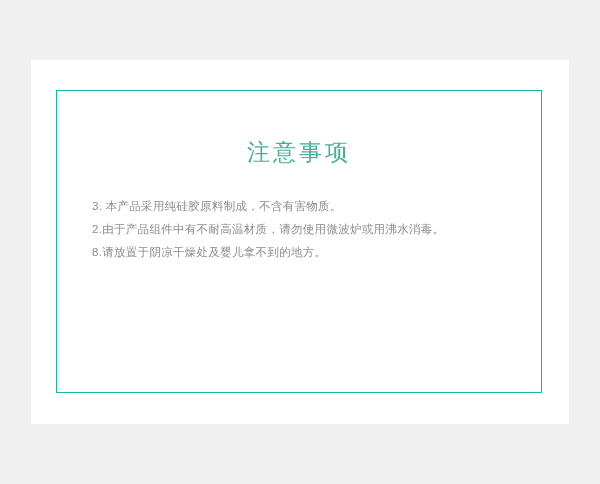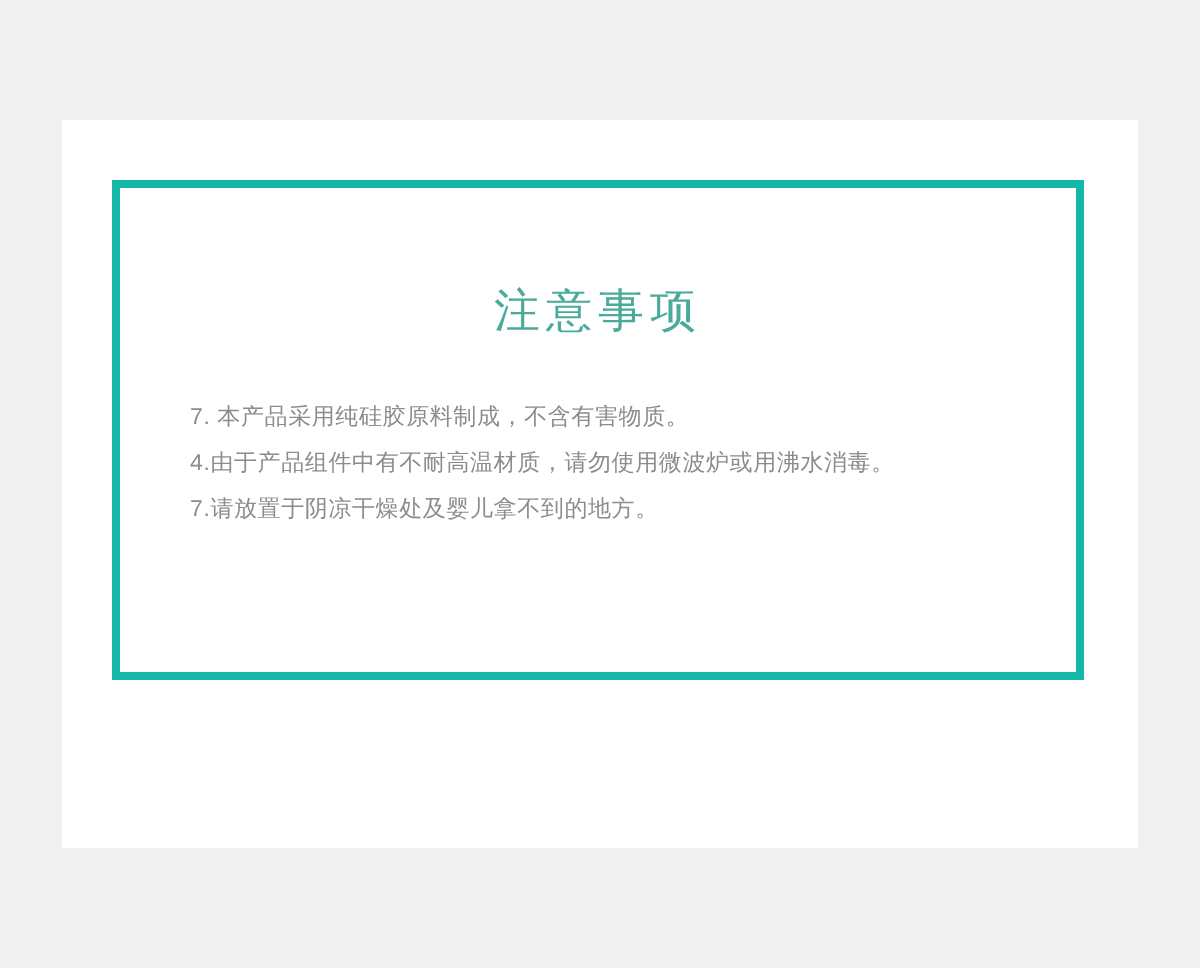--- a/index.html
+++ b/index.html
@@ -19,22 +19,22 @@
     top: 60px;
     width: 538px;
     height: 364px;
     background: #ffffff;
   }
   .inner-panel {
     position: absolute;
     left: 25px;
     top: 30px;
     width: 486px;
-    height: 250px;
-    border: 4px solid #14b8a6;
+    height: 303px;
+    border: 1px solid #14b8a6;
     box-sizing: border-box;
     background: #ffffff;
   }
   .title {
     position: absolute;
     left: 0;
     top: 48px;
     width: 100%;
     text-align: center;
     color: #4aab9b;
@@ -61,18 +61,18 @@
     white-space: nowrap;
   }
 </style>
 </head>
 <body>
 
 <div class="page-wrap">
   <div class="inner-panel">
     <h1 class="title">注意事项</h1>
     <ul class="list">
-      <li>7. 本产品采用纯硅胶原料制成，不含有害物质。</li>
-      <li>4.由于产品组件中有不耐高温材质，请勿使用微波炉或用沸水消毒。</li>
-      <li>7.请放置于阴凉干燥处及婴儿拿不到的地方。</li>
+      <li>3. 本产品采用纯硅胶原料制成，不含有害物质。</li>
+      <li>2.由于产品组件中有不耐高温材质，请勿使用微波炉或用沸水消毒。</li>
+      <li>8.请放置于阴凉干燥处及婴儿拿不到的地方。</li>
     </ul>
   </div>
 </div>
 
 </body></html>

